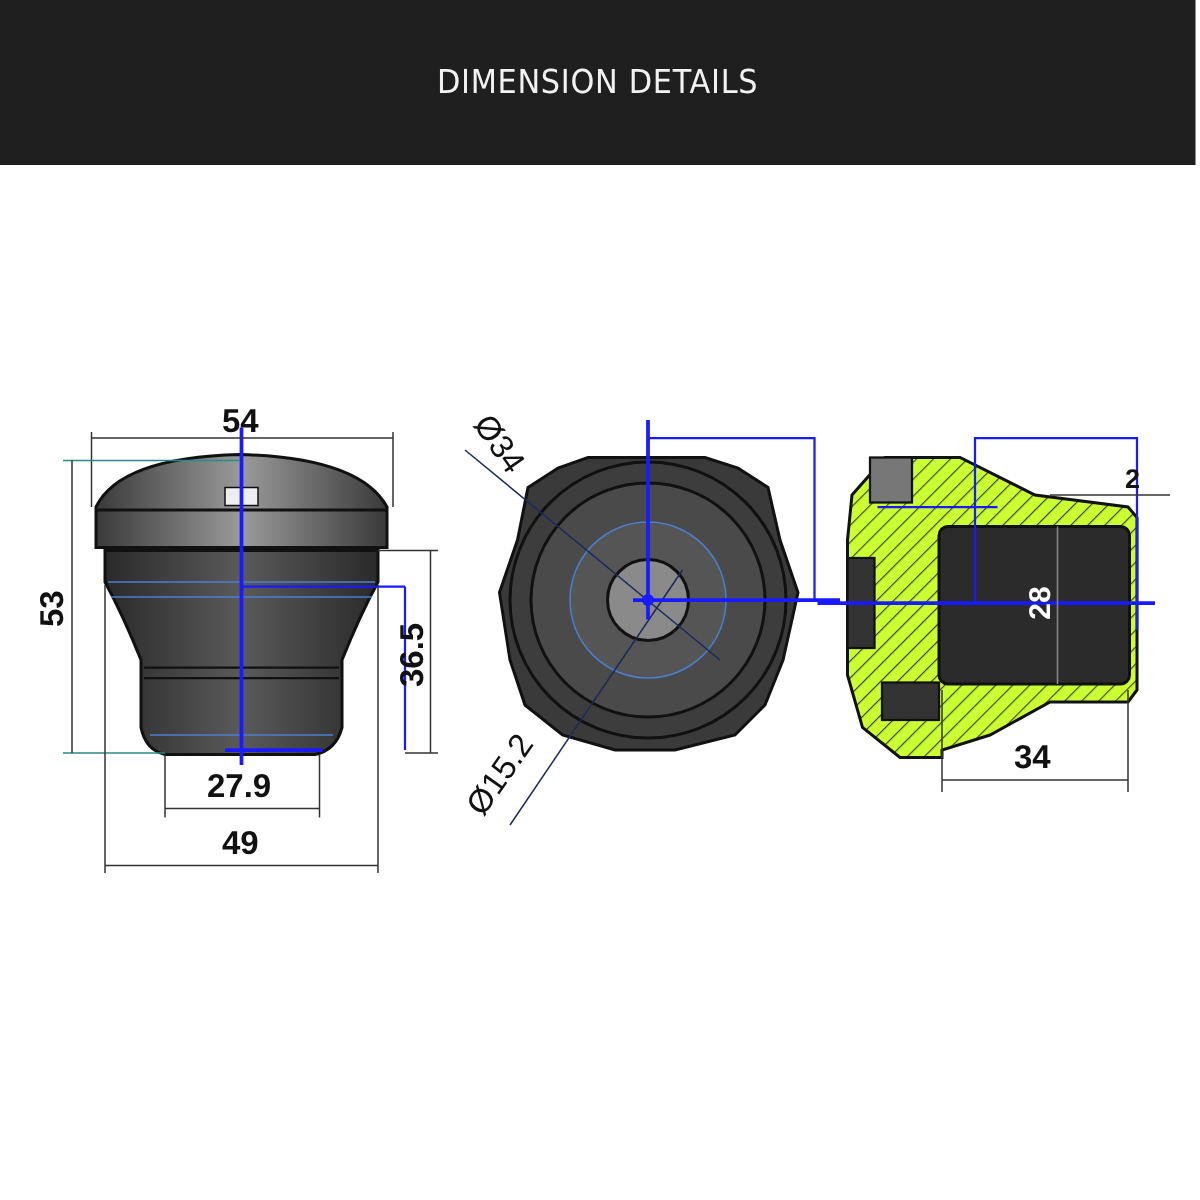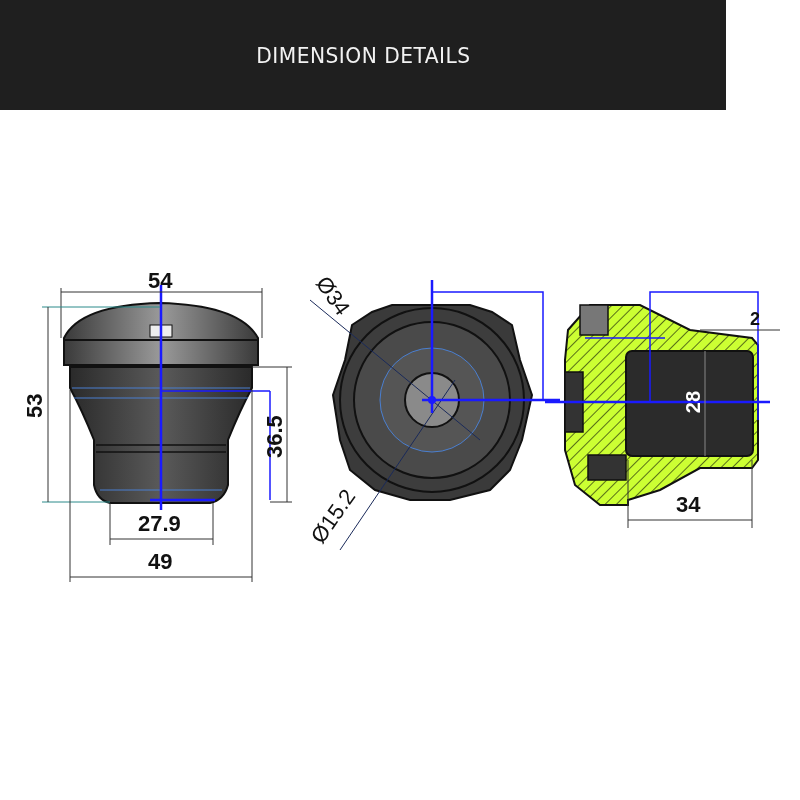--- a/index.html
+++ b/index.html
@@ -1,17 +1,17 @@
 <!DOCTYPE html>
 <html><head>
 <meta charset="utf-8">
 <style>
   html, body { margin:0; padding:0; background:#ffffff; }
   body { width:800px; height:800px; position:relative; overflow:hidden; font-family:"DejaVu Sans", sans-serif; }
-  .header { position:absolute; left:0; top:0; width:726px; height:110px; background:#1f1f1f; display:flex; align-items:center; justify-content:center; }
+  .header { position:absolute; left:0; top:0; width:797px; height:110px; background:#1f1f1f; display:flex; align-items:center; justify-content:center; }
   .header-title { color:#f2f2f2; font-family:"DejaVu Sans", sans-serif; font-size:22px; letter-spacing:0.5px; font-weight:normal; transform:scaleX(0.92); }
   .drawing { position:absolute; left:0; top:110px; width:800px; height:690px; }
   .dimtext { font-family:"Liberation Sans", "DejaVu Sans", sans-serif; font-size:22px; fill:#111; font-weight:bold; }
 </style>
 </head>
 <body>
 
 <div class="header">
   <div class="header-title">DIMENSION DETAILS</div>
 </div>

